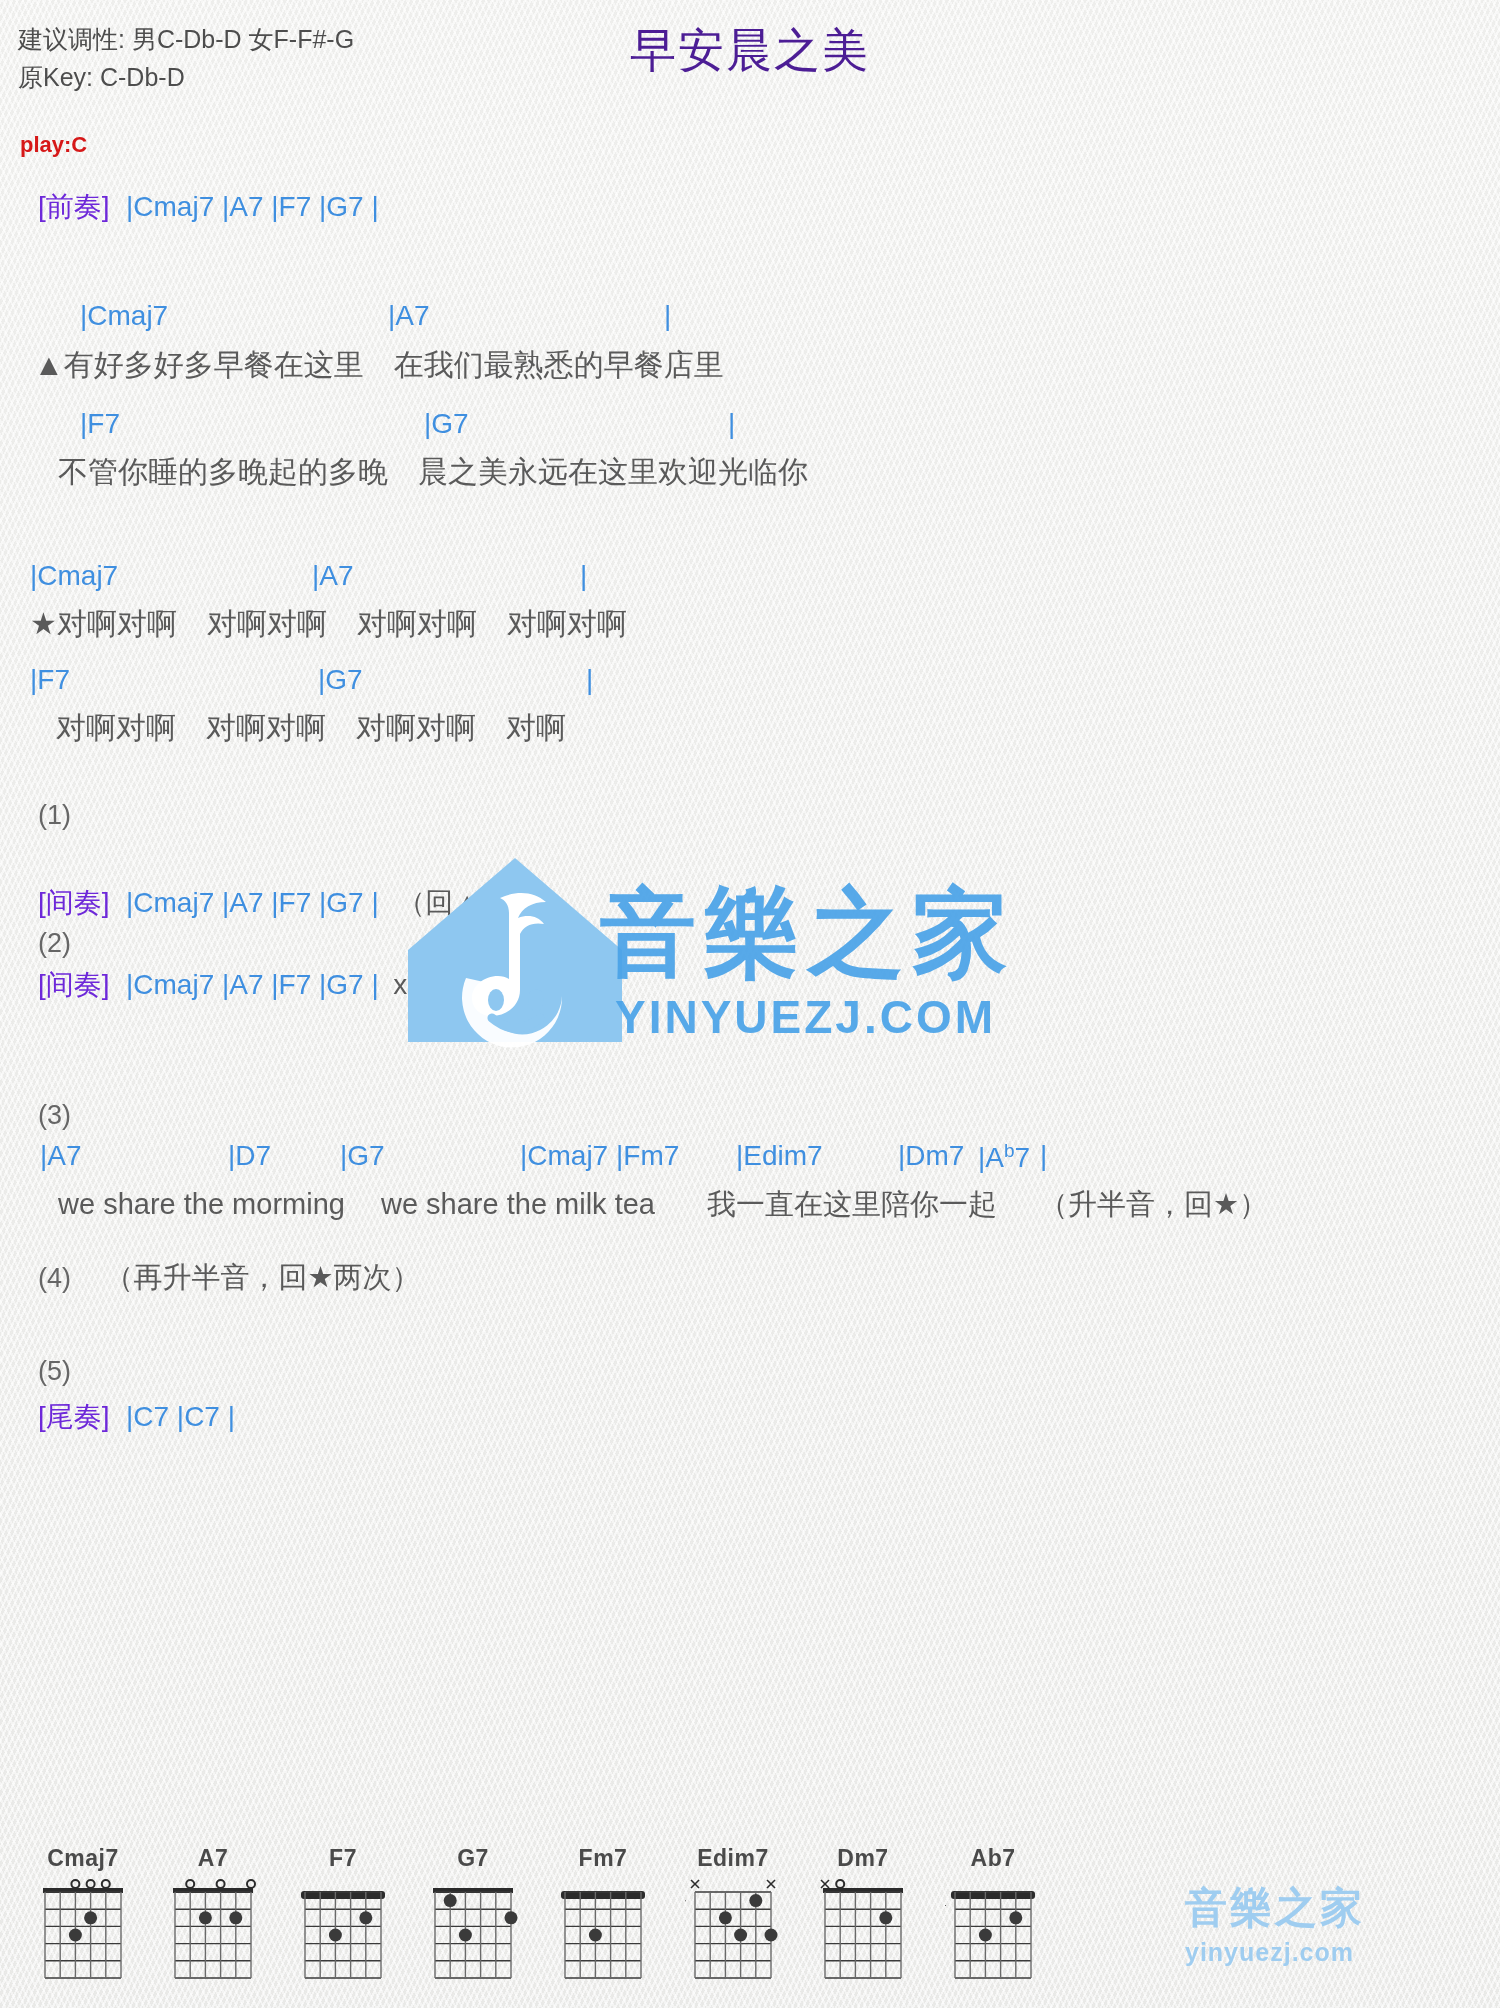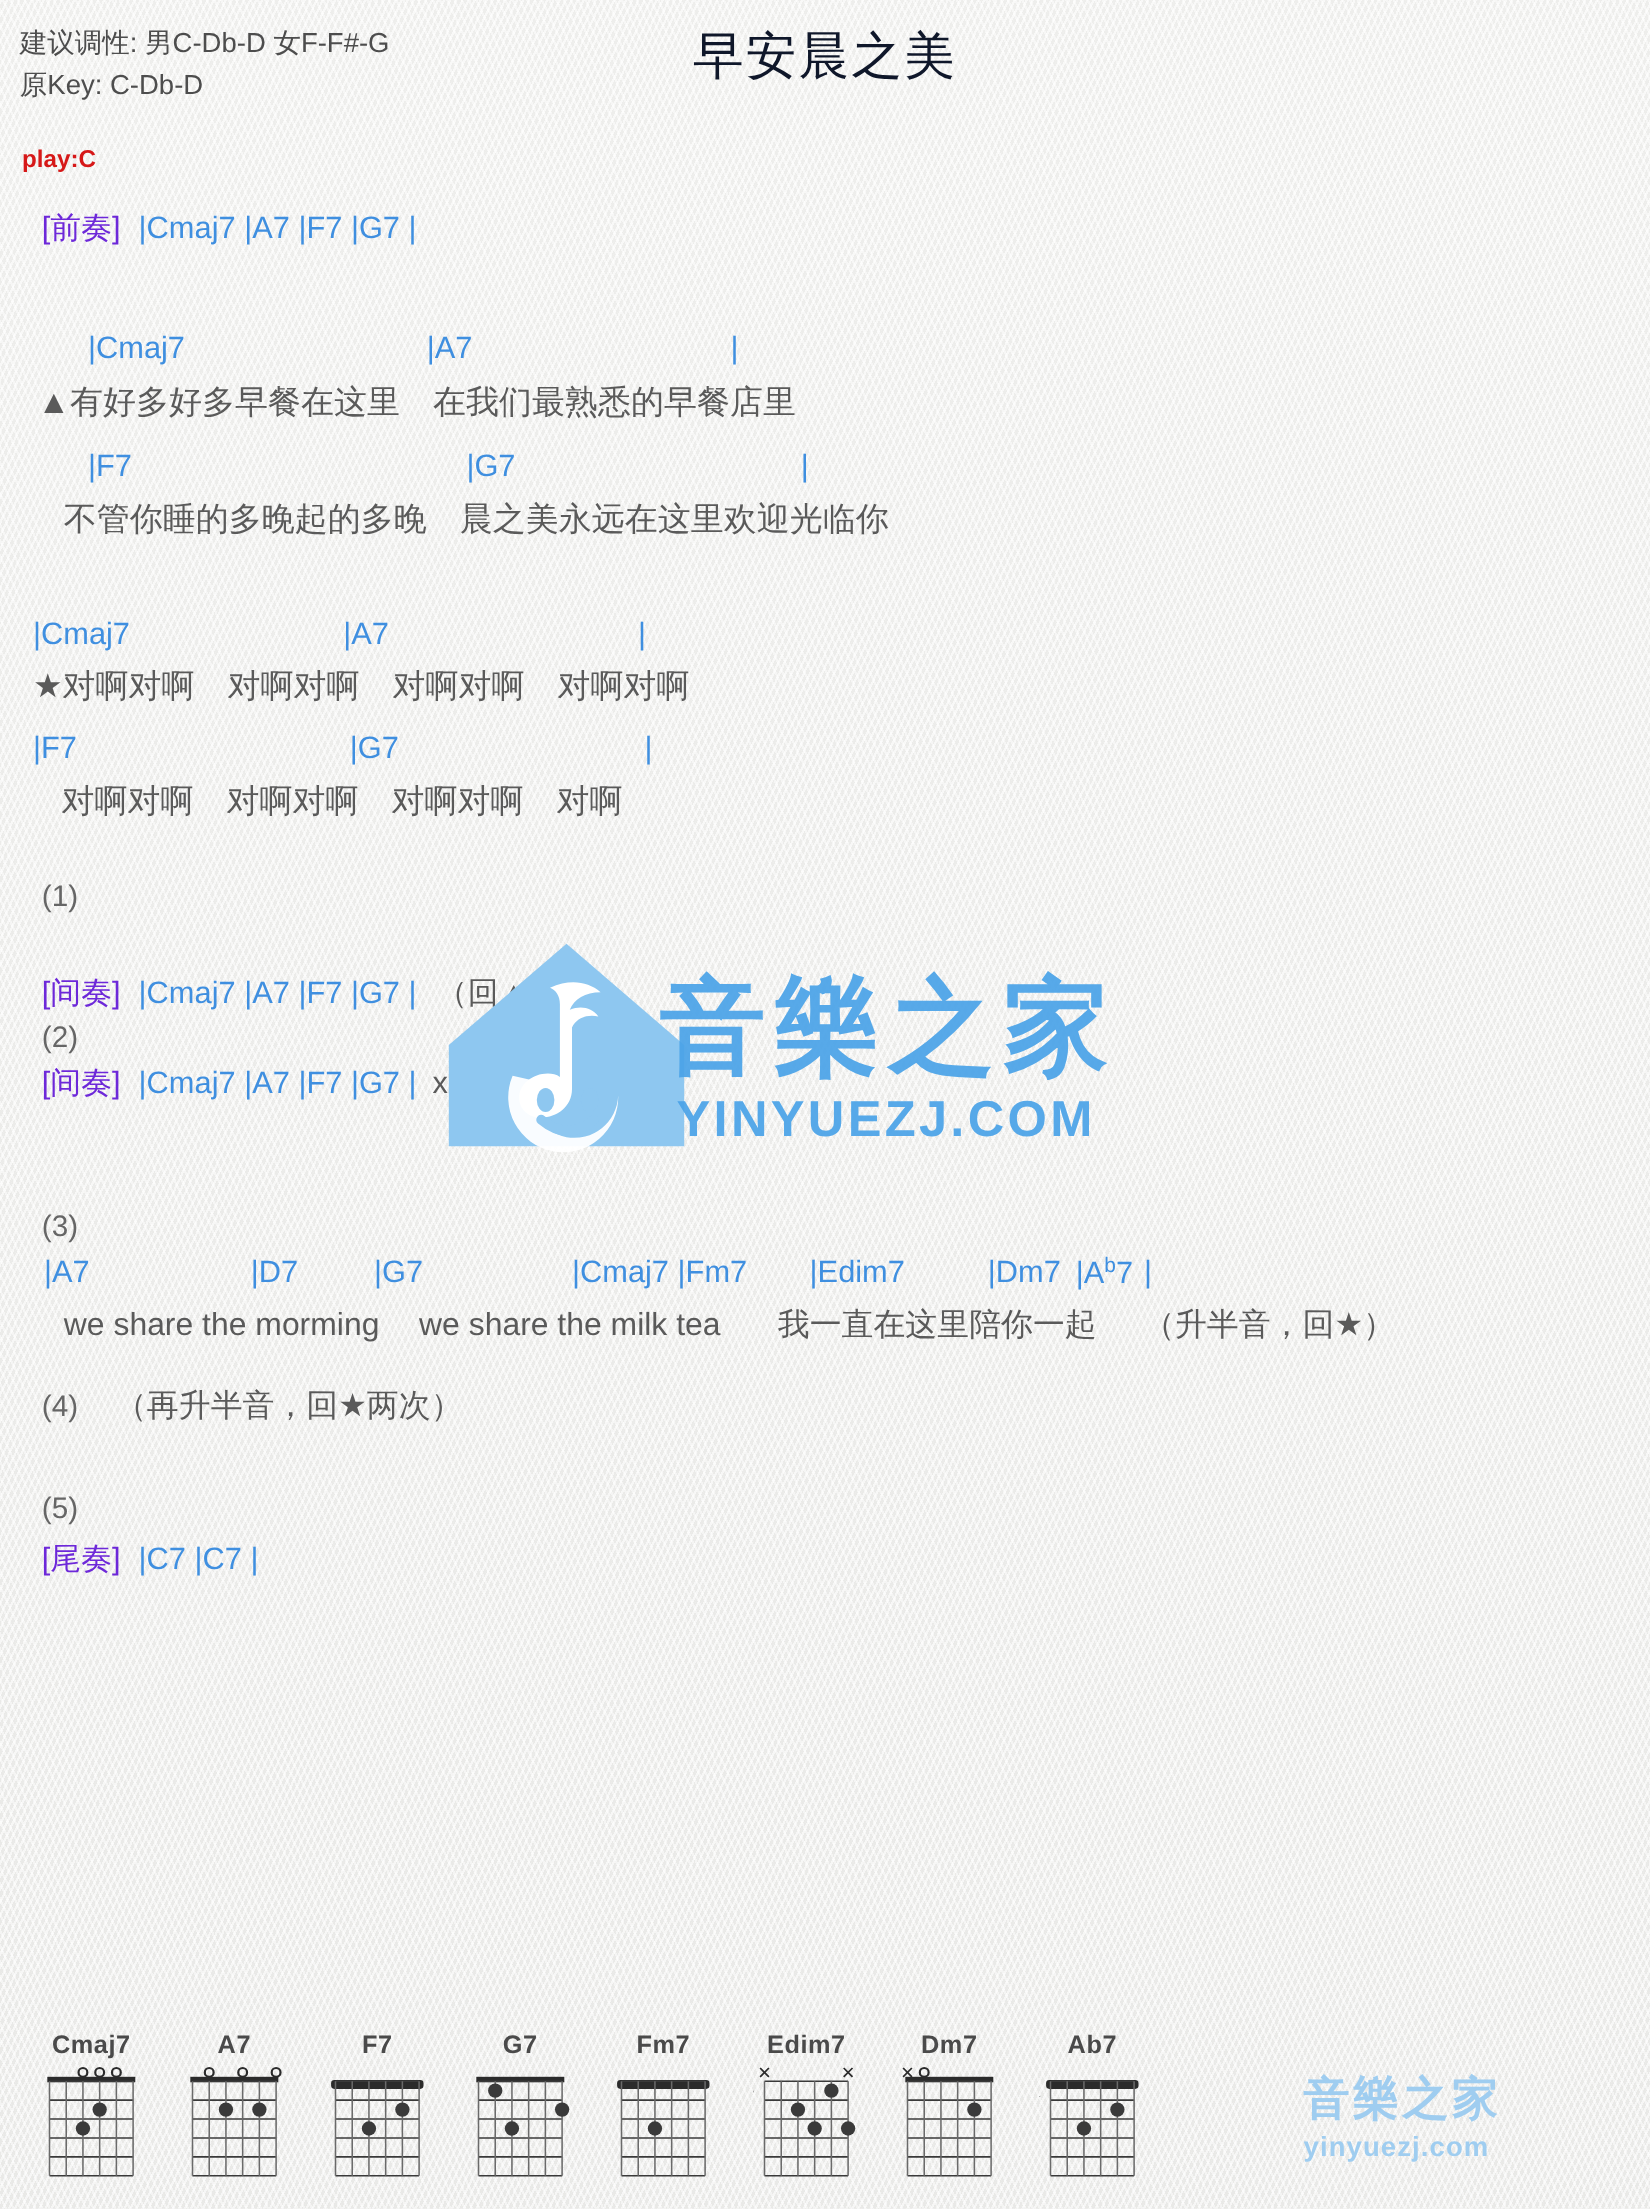--- a/index.html
+++ b/index.html
@@ -16,21 +16,21 @@
       repeating-linear-gradient(-115deg, rgba(255,255,255,0.5) 0 2px, rgba(0,0,0,0.010) 2px 6px),
       linear-gradient(#f4f4f2,#efefed);
   }
   .sheet{position:absolute;left:0;top:0;width:1500px;height:2008px;}
 
   
   .hdr-left{position:absolute;left:18px;top:20px;font-size:25px;line-height:38px;color:#4d4d4d;white-space:nowrap;}
   .hdr-left div{white-space:nowrap;}
   .title{
     position:absolute;left:0;top:20px;width:1500px;text-align:center;
-    font-size:46px;color:#0f172a;letter-spacing:2px;
+    font-size:46px;color:#4c1d95;letter-spacing:2px;
   }
   .credits{position:absolute;right:340px;top:90px;text-align:right;font-size:23px;line-height:36px;color:#5a5a5a;white-space:nowrap;}
   .credits .row2 span{margin-left:26px;}
   .playkey{position:absolute;left:20px;top:132px;font-size:22px;font-weight:bold;color:#d61818;}
 
   
   .line{position:absolute;white-space:nowrap;}
   .chordline{font-size:28px;color:#3f8fe0;}
   .lyricline{font-size:30px;color:#5a5a5a;}
   .seclabel{color:#6d28d9;font-size:28px;}

